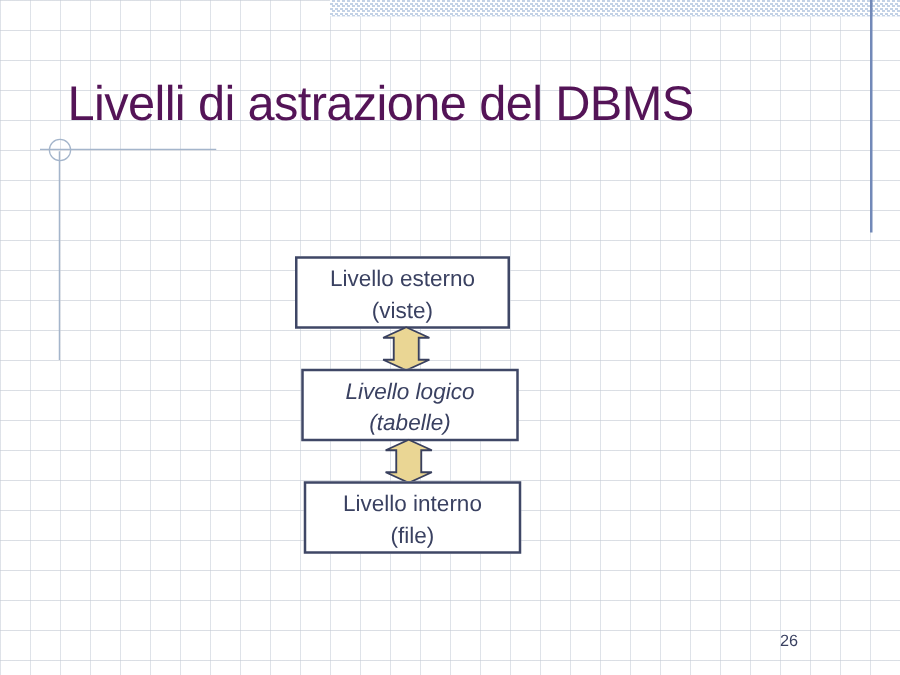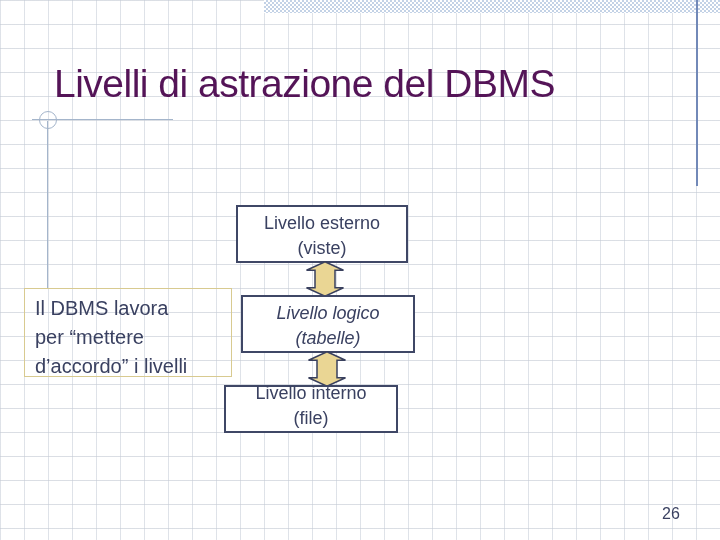--- a/index.html
+++ b/index.html
@@ -56,49 +56,48 @@
   }
   
   .level-box {
     position: absolute; box-sizing: border-box;
     border: 2px solid #3f4766; background: #ffffff;
     display: flex; align-items: flex-end; justify-content: center;
     text-align: center; font-size: 18px; line-height: 25px; color: #3a4161;
   }
   .box-esterno { left: 236px; top: 205px; width: 172px; height: 58px; }
   .box-logico  { left: 241px; top: 295px; width: 174px; height: 58px; font-style: italic; }
-  .box-interno { left: 224px; top: 385px; width: 174px; height: 48px; }
+  .box-interno { left: 243px; top: 385px; width: 174px; height: 58px; }
   
   .updown-arrow { position: absolute; width: 40px; height: 36px; }
   .arrow-1 { left: 305px; top: 261px; }
   .arrow-2 { left: 307px; top: 351px; }
   .updown-arrow polygon {
     fill: #ead694; stroke: #39405e; stroke-width: 1.5; stroke-linejoin: miter;
   }
   
   .page-number {
-    position: absolute; left: 662px; top: 505px;
-    font-size: 16px; color: #3a4161;
+    position: absolute; left: 624px; top: 505px;
+    font-size: 13px; color: #3a4161;
   }
 </style>
 </head>
 <body>
 
 <div class="slide">
 
   <div class="top-bar"></div>
   <div class="right-line"></div>
 
   <div class="title">Livelli di astrazione del DBMS</div>
 
   <div class="underline-h"></div>
   <div class="decor-circle"></div>
   <div class="decor-vline"></div>
 
-  <div class="note-box">Il DBMS lavora<br>per “mettere<br>d’accordo” i livelli</div>
 
   <div class="level-box box-esterno">
     <div>Livello esterno<br>(viste)</div>
   </div>
 
   <svg class="updown-arrow arrow-1" viewBox="0 0 40 36">
     <polygon points="20,0.8 38.5,9.2 30,9.2 30,26.8 38.5,26.8 20,35.2 1.5,26.8 10,26.8 10,9.2 1.5,9.2"></polygon>
   </svg>
 
   <div class="level-box box-logico">

